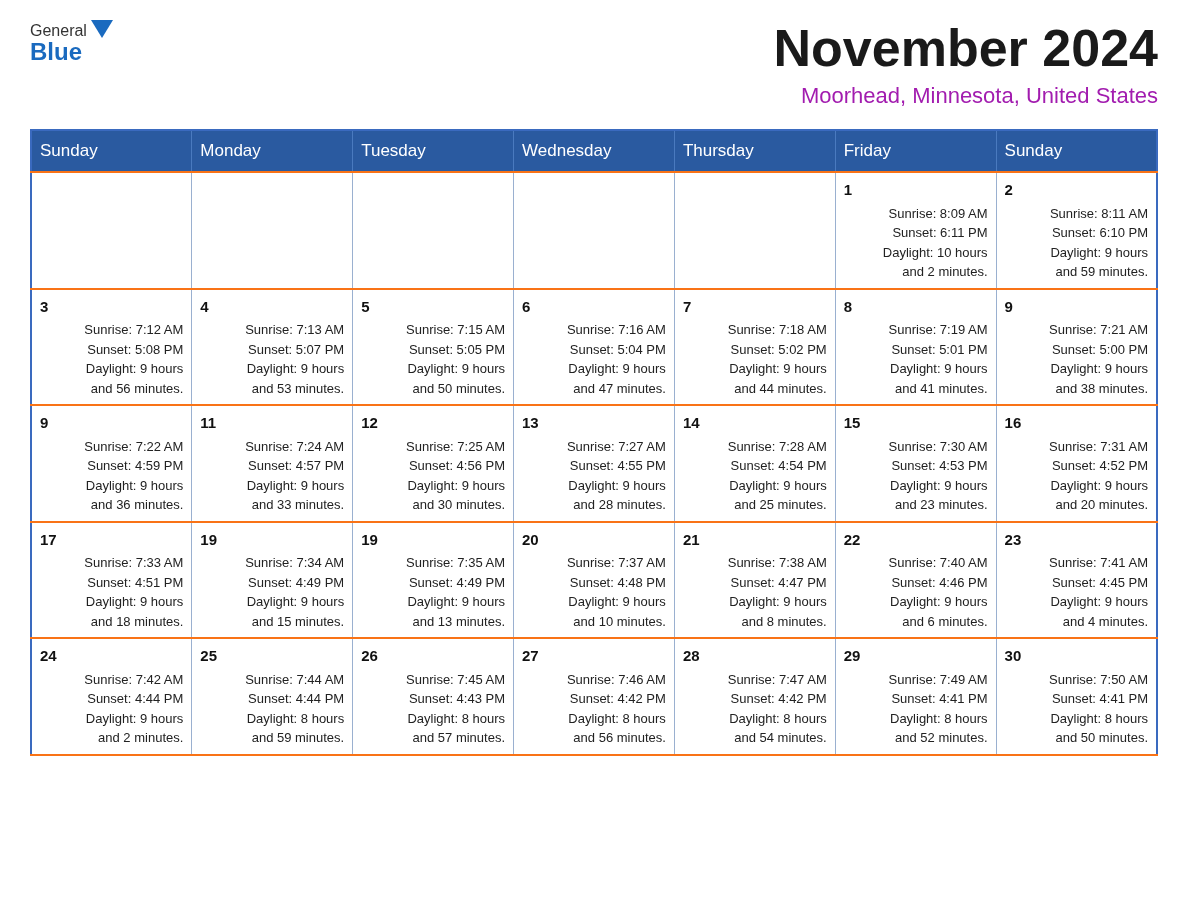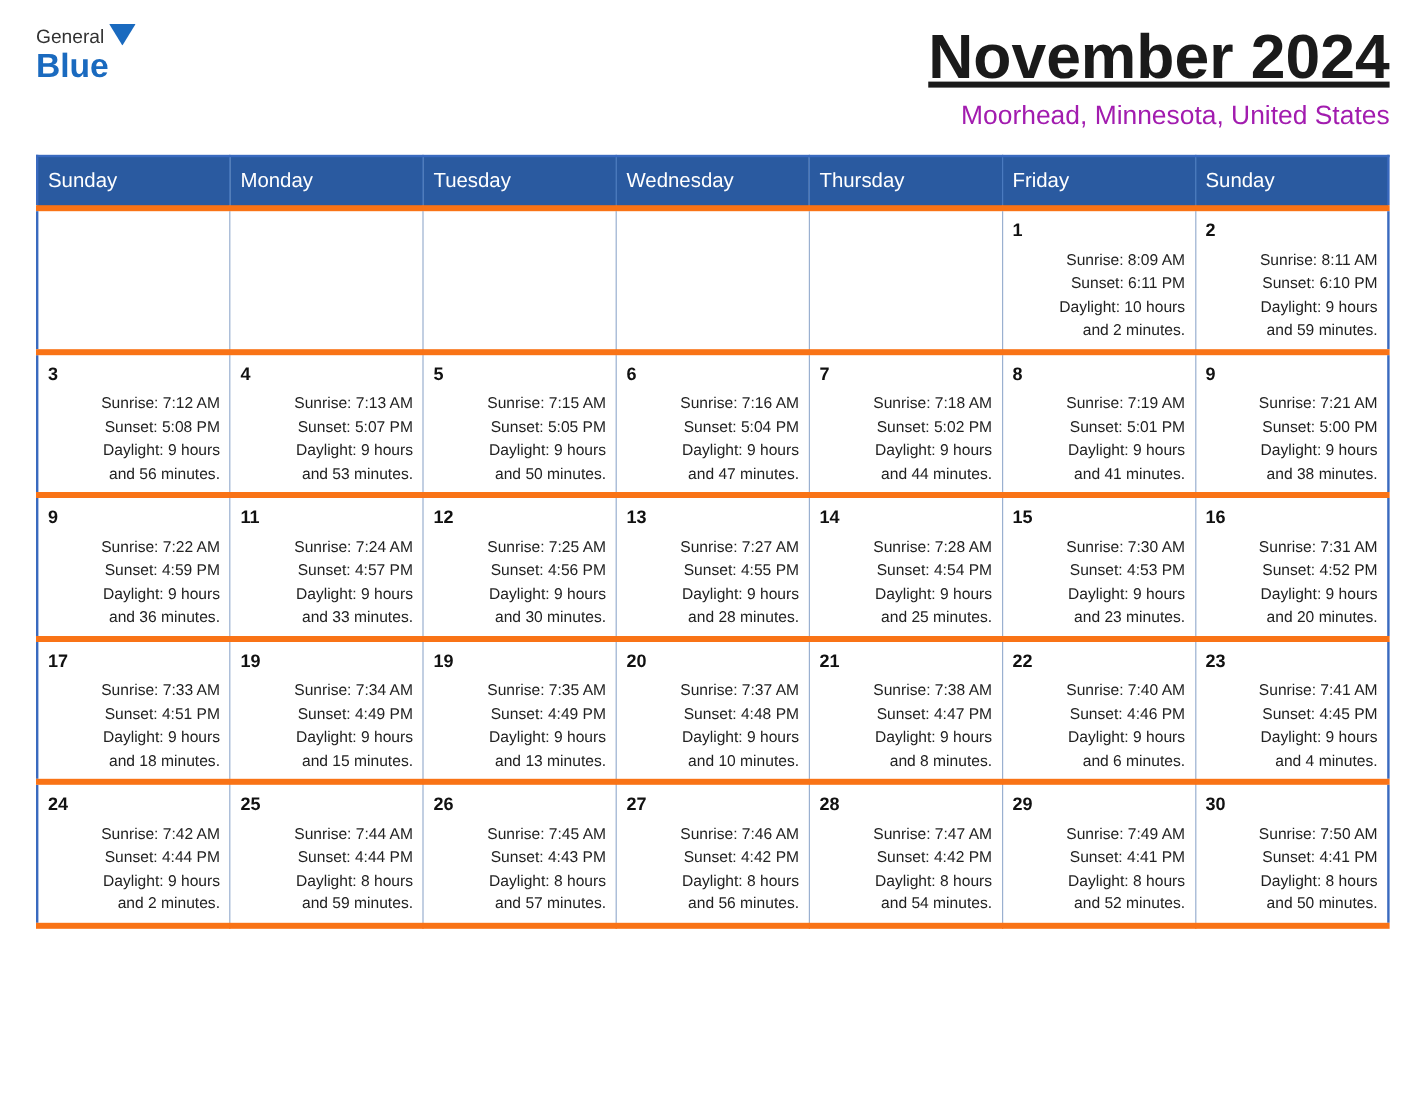--- a/index.html
+++ b/index.html
@@ -16,34 +16,33 @@
       align-items: flex-start;
       margin-bottom: 20px;
     }
     .logo {
       display: flex;
       flex-direction: column;
       align-items: flex-start;
     }
     .logo-general { color: #333; }
     .logo-line {
-      font-size: 28px;
+      font-size: 24px;
       color: #1a6abf;
       font-weight: bold;
       margin-top: -4px;
     }
     .title-area {
       text-align: right;
     }
     .month-title {
       font-size: 52px;
       font-weight: bold;
       color: #1a1a1a;
       line-height: 1.1;
-      text-decoration: underline;
     }
     .location-title {
       font-size: 22px;
       color: #a21caf;
       margin-top: 6px;
     }
     .calendar {
       width: 100%;
       border-collapse: collapse;
       border: 2px solid #3a6abf;
@@ -62,21 +61,21 @@
       vertical-align: top;
       padding: 6px 8px;
       border: 1px solid #9ab0d0;
       width: calc(100% / 7);
       font-size: 13px;
       line-height: 1.5;
       color: #222;
       background: #fff;
     }
     .calendar tr {
-      border-bottom: 5px solid #f97316;
+      border-bottom: 2px solid #f97316;
       border-radius: 12px;
     }
     .day-num {
       font-size: 15px;
       font-weight: bold;
       color: #111;
       display: block;
       margin-bottom: 2px;
     }
     .day-info {

